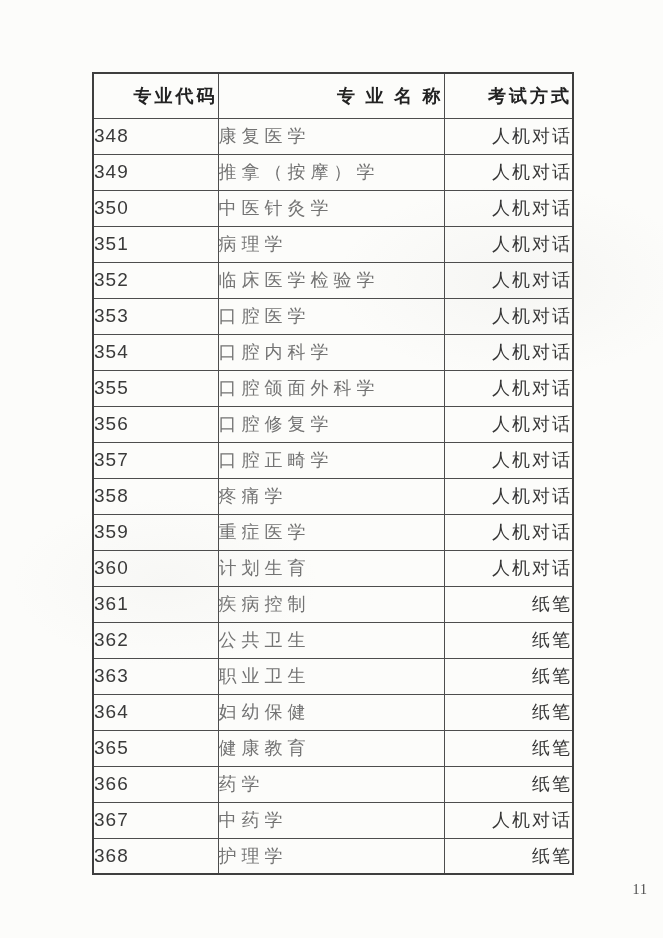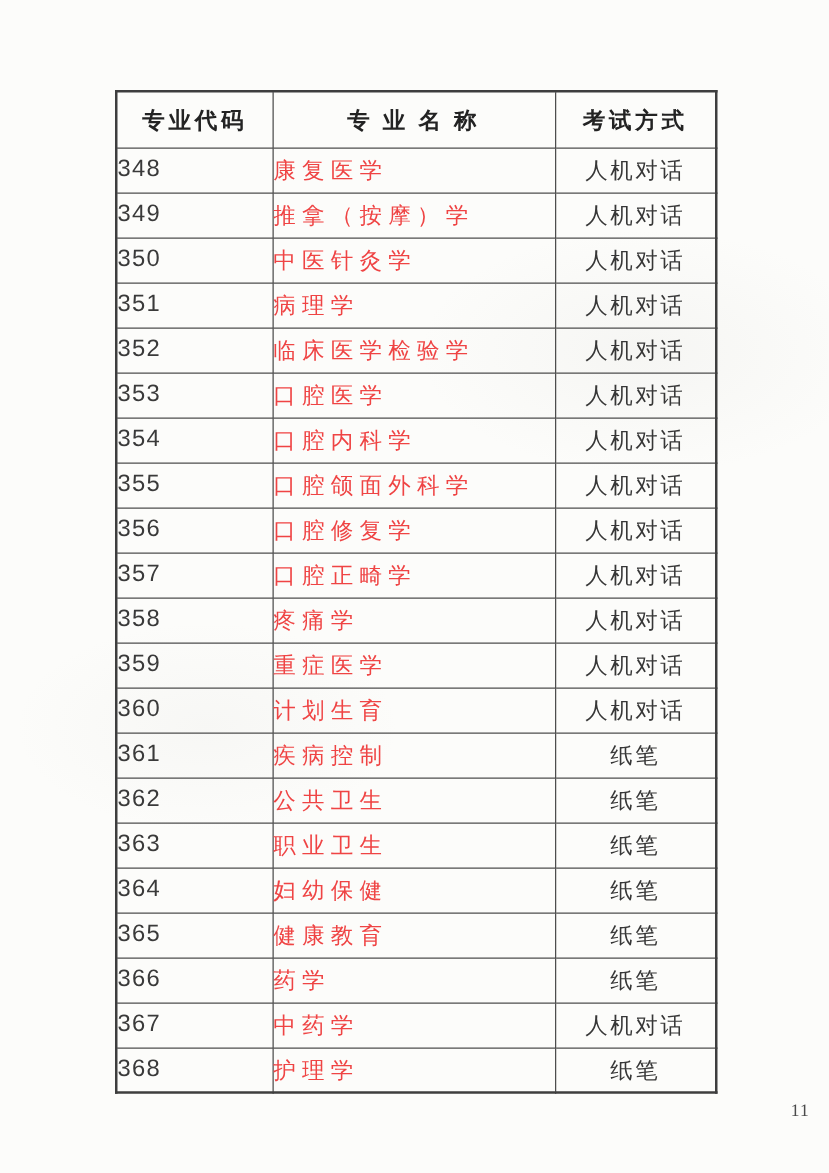--- a/index.html
+++ b/index.html
@@ -41,40 +41,40 @@
   col.c-method { width: 129px; }
 
   thead tr { height: 45px; }
   tbody tr { height: 36px; }
 
   th {
     font-weight: bold;
     font-size: 18px;
     color: #232323;
     letter-spacing: 3px;
-    text-align: center;
+    text-align: right;
     white-space: nowrap;
   }
   td.td-code {
     text-align: left;
     font-family: "Liberation Sans", "DejaVu Sans", sans-serif;
     font-size: 19px;
     letter-spacing: 1px;
     color: #3a3a3a;
   }
   td.td-name {
     text-align: left;
     padding-left: 21px;
     font-size: 18px;
     letter-spacing: 5px;
-    color: #ef4444;
+    color: #737373;
     white-space: nowrap;
   }
   td.td-method {
-    text-align: center;
+    text-align: right;
     font-size: 18px;
     letter-spacing: 2px;
     color: #373737;
     white-space: nowrap;
   }
   .page-number {
     position: absolute;
     top: 882px;
     left: 0;
     width: 648px; 

